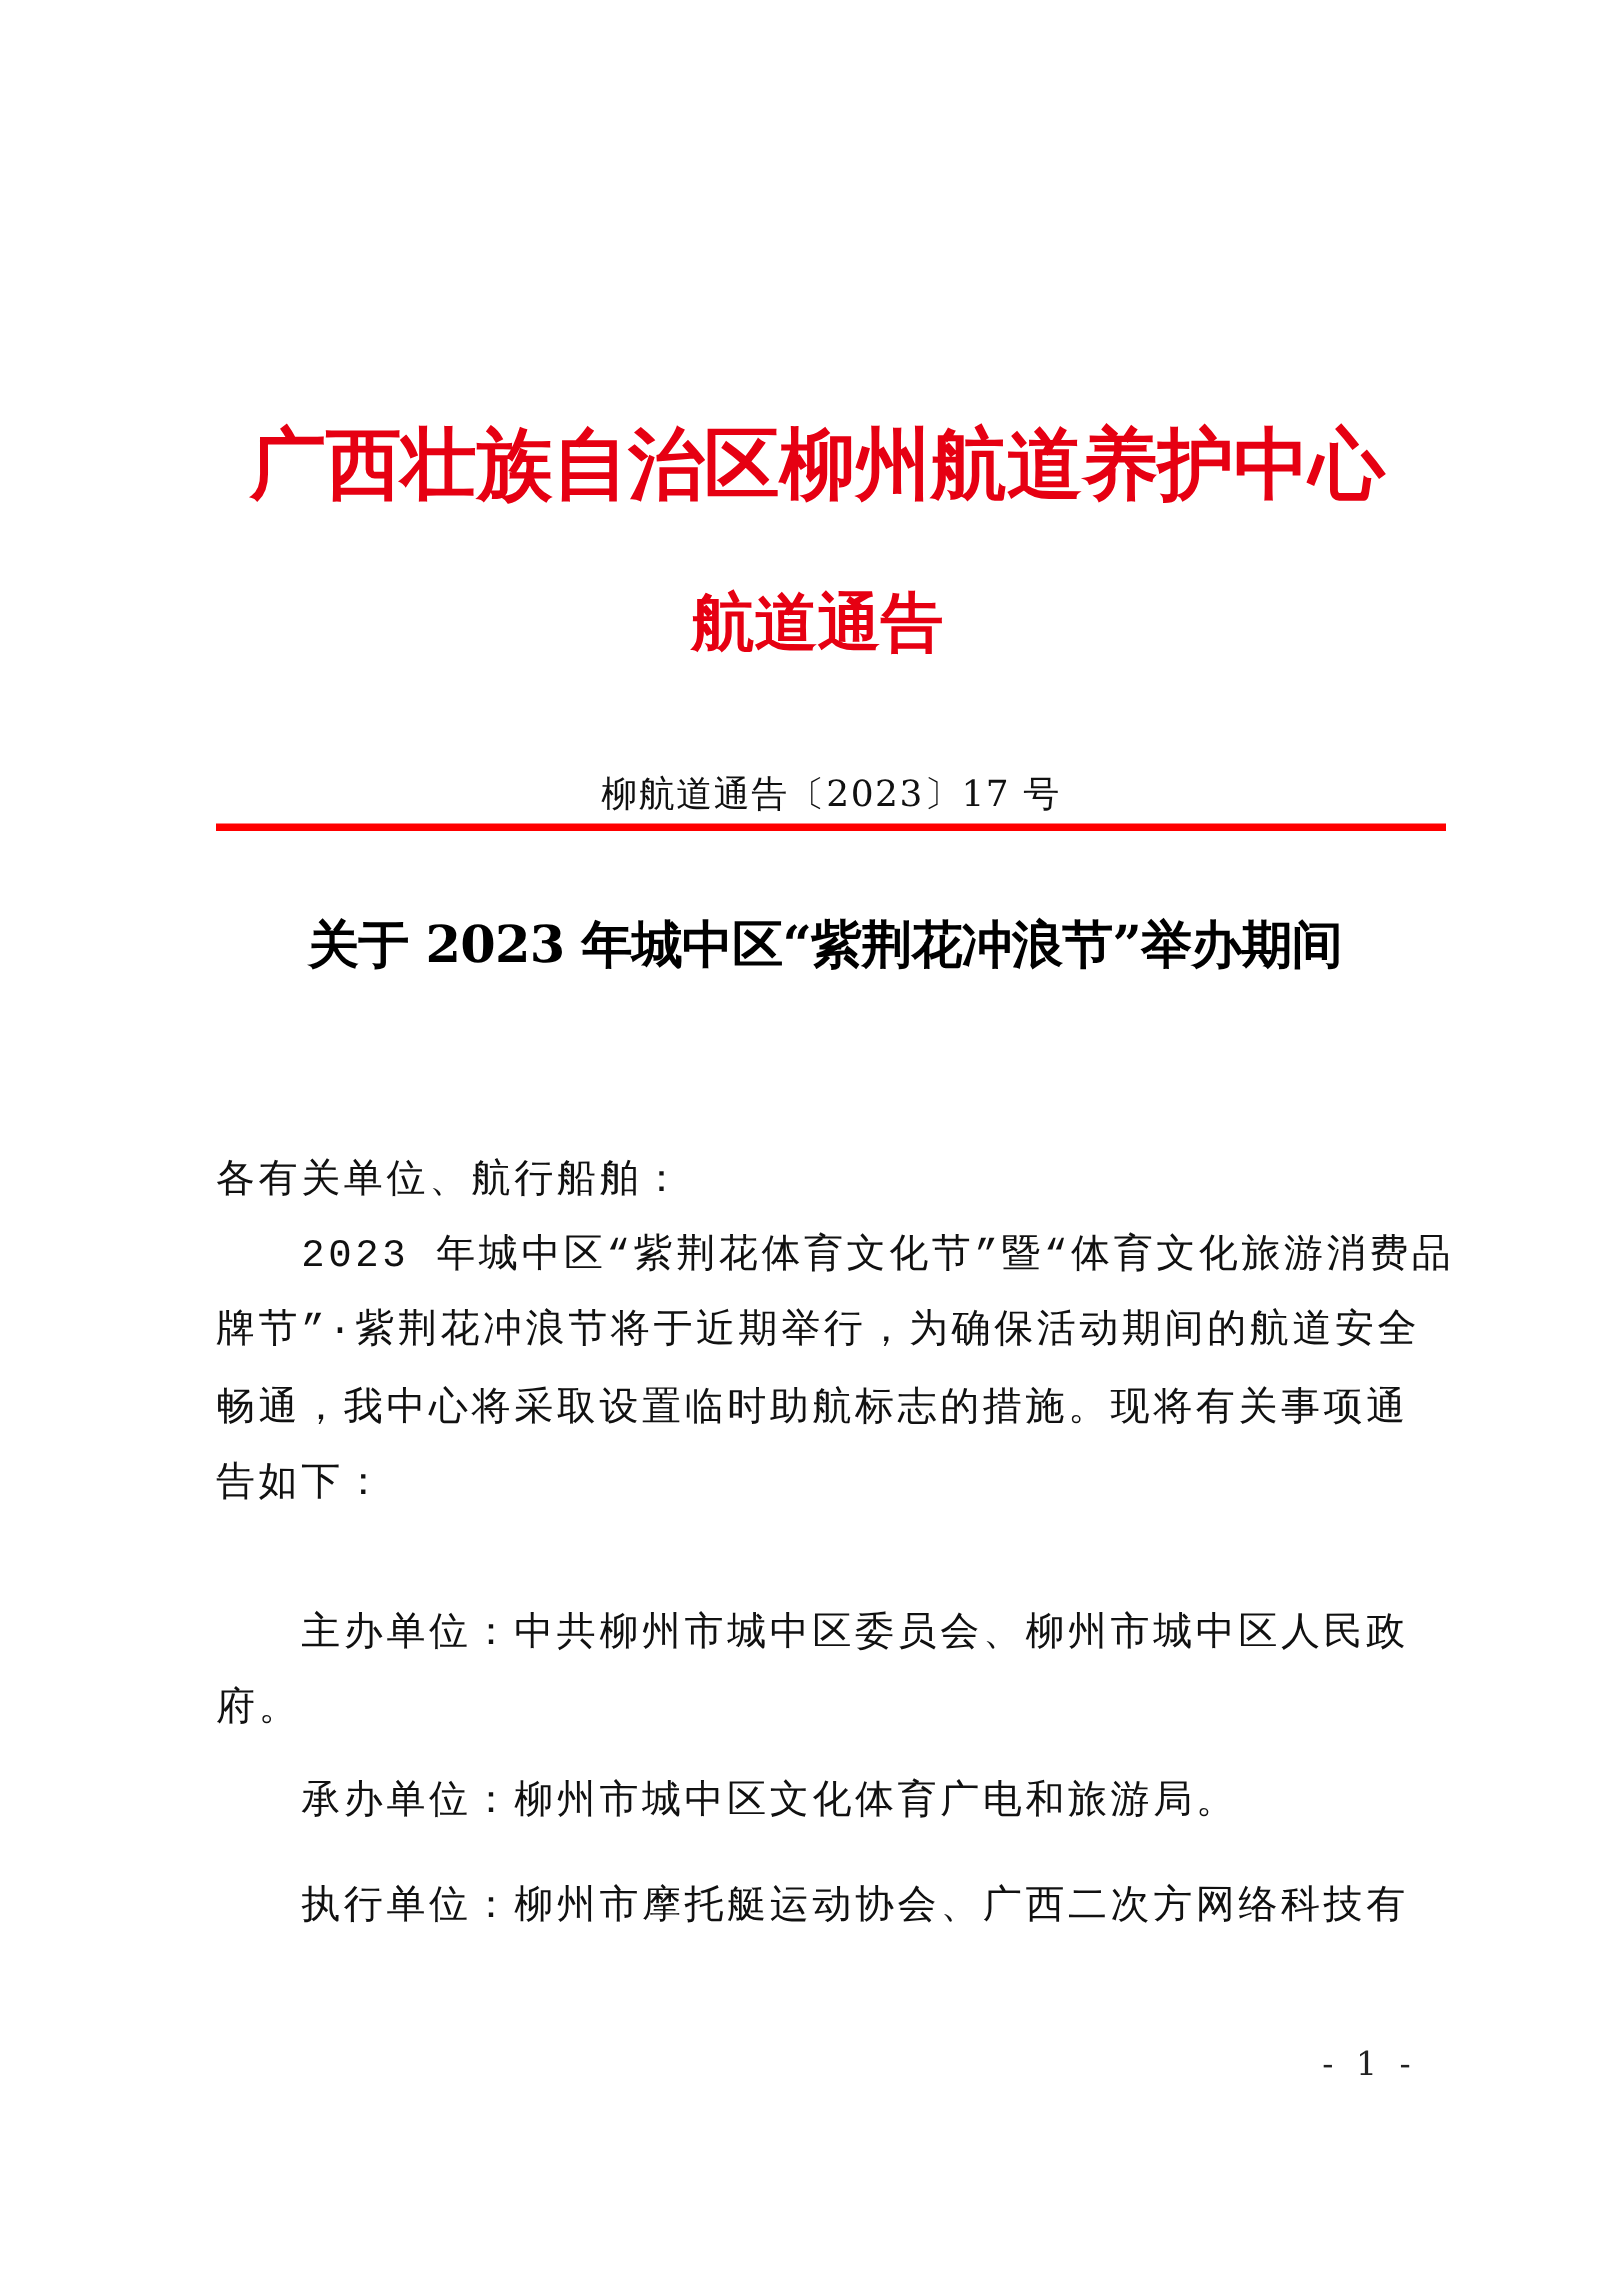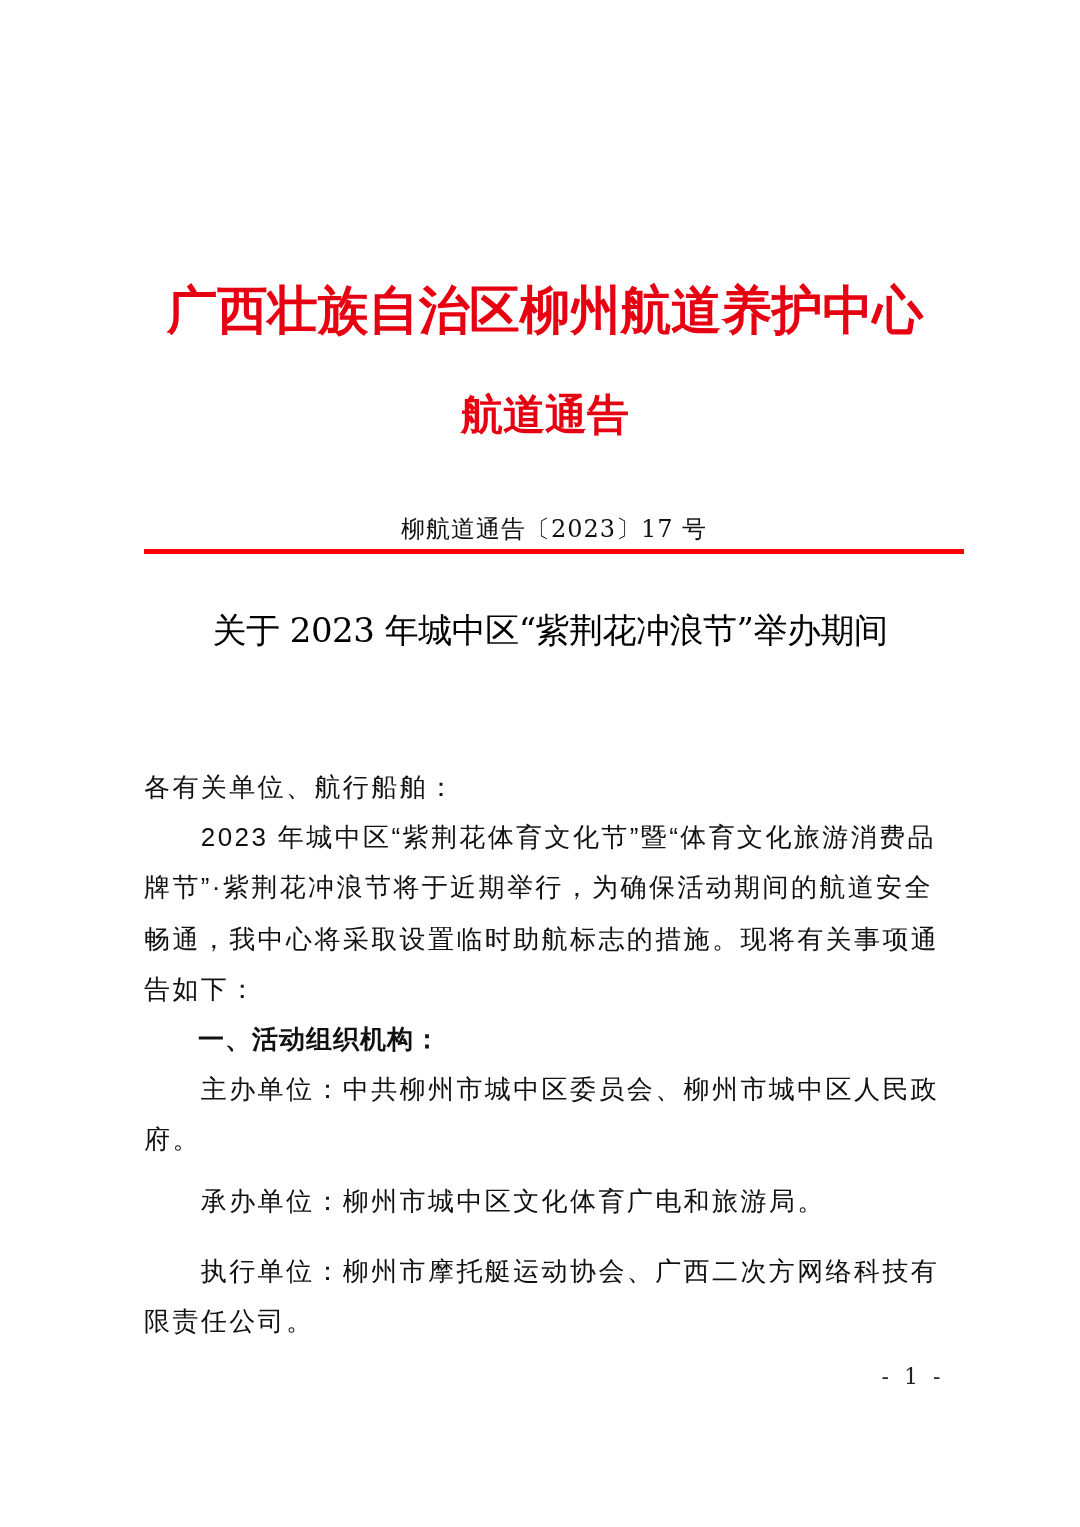--- a/index.html
+++ b/index.html
@@ -13,28 +13,28 @@
   .red-title.l1 { top: 278px; font-size: 52px; line-height: 64px; letter-spacing: 0px; transform: scaleX(0.97); transform-origin: center; }
   .red-title.l2 { top: 380px; font-size: 42px; line-height: 70px; }
   .doc-number {
     position: absolute; left: 143px; width: 822px; top: 514px; text-align: center;
     font-family: "DejaVu Serif", "Liberation Serif", serif; font-size: 24px; line-height: 30px; color: #111;
     letter-spacing: 1px;
   }
   .red-rule { position: absolute; left: 144px; top: 549px; width: 820px; height: 5px; background: #ff0000; }
   .notice-title {
     position: absolute; left: 140px; width: 820px; text-align: center;
-    font-family: "DejaVu Serif", "Liberation Serif", serif; font-weight: normal;
+    font-family: "DejaVu Serif", "Liberation Serif", serif; font-weight: bold;
     font-size: 34px; line-height: 52px; color: #000; white-space: nowrap;
   }
   .notice-title.t1 { top: 604px; letter-spacing: -0.5px; }
   .notice-title.t2 { top: 656px; }
   .body-text {
     position: absolute; left: 144px; width: 802px;
-    font-family: Liberation Sans, sans-serif; font-size: 26px; color: #111;
+    font-family: Liberation Mono, monospace; font-size: 26px; color: #111;
     line-height: 50px; white-space: nowrap; letter-spacing: 2.4px;
   }
   .heading-bold { font-family: "DejaVu Sans", "Liberation Sans", sans-serif; font-weight: bold; letter-spacing: 1px; }
   .page-num {
     position: absolute; left: 878px; top: 1364px; width: 70px; text-align: center;
     font-family: "DejaVu Serif", "Liberation Serif", serif; font-size: 22px; color: #222; letter-spacing: 4px;
   }
 </style>
 </head>
 <body>
@@ -49,24 +49,22 @@
 
   <div class="notice-title t1">关于 2023 年城中区“紫荆花冲浪节”举办期间</div>
 
   <div class="body-text" style="top:762px;">各有关单位、航行船舶：</div>
 
   <div class="body-text" style="top:812px;">　　2023 年城中区“紫荆花体育文化节”暨“体育文化旅游消费品</div>
   <div class="body-text" style="top:914px;">畅通，我中心将采取设置临时助航标志的措施。现将有关事项通</div>
   <div class="body-text" style="top:862px;">牌节”·紫荆花冲浪节将于近期举行，为确保活动期间的航道安全</div>
   <div class="body-text" style="top:964px;">告如下：</div>
 
-  <div class="body-text heading-bold" style="top:1014px;">　　一、活动组织机构：</div>
 
   <div class="body-text" style="top:1064px;">　　主办单位：中共柳州市城中区委员会、柳州市城中区人民政</div>
   <div class="body-text" style="top:1114px;">府。</div>
 
   <div class="body-text" style="top:1246px;">　　执行单位：柳州市摩托艇运动协会、广西二次方网络科技有</div>
 
   <div class="body-text" style="top:1176px;">　　承办单位：柳州市城中区文化体育广电和旅游局。</div>
-  <div class="body-text" style="top:1296px;">限责任公司。</div>
 
   <div class="page-num">- 1 -</div>
 </div>
 
 </body></html>

